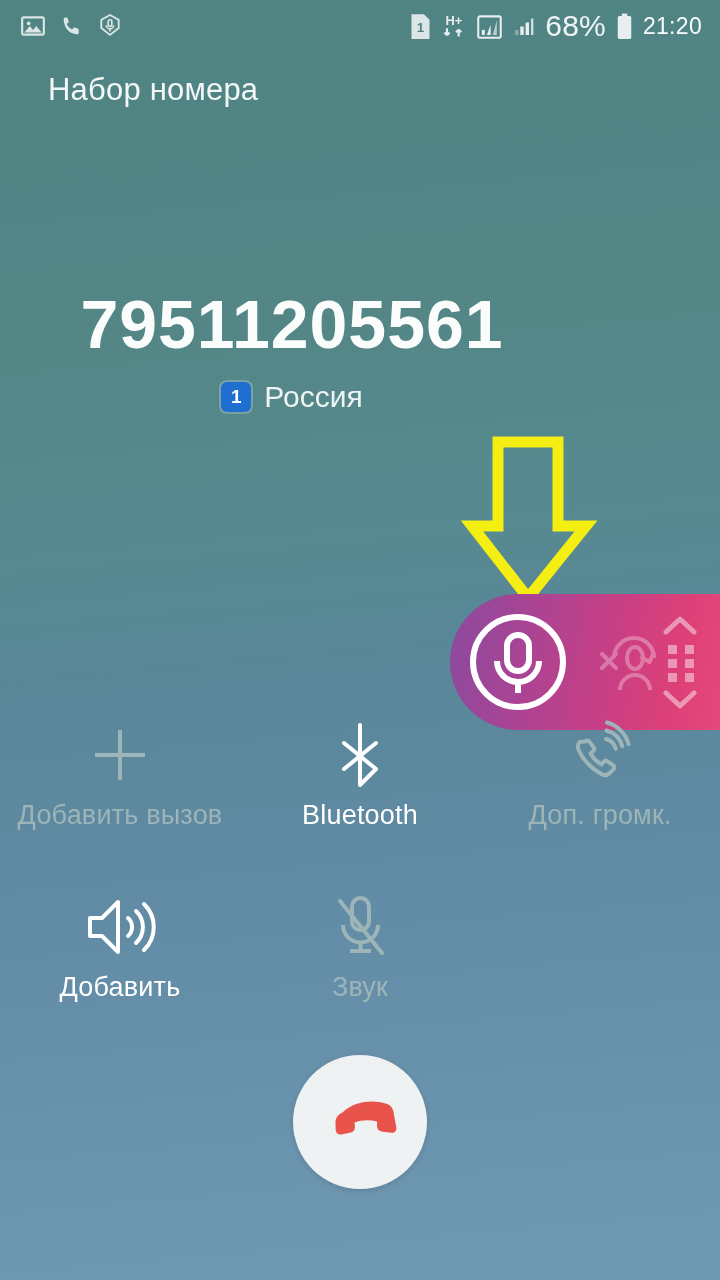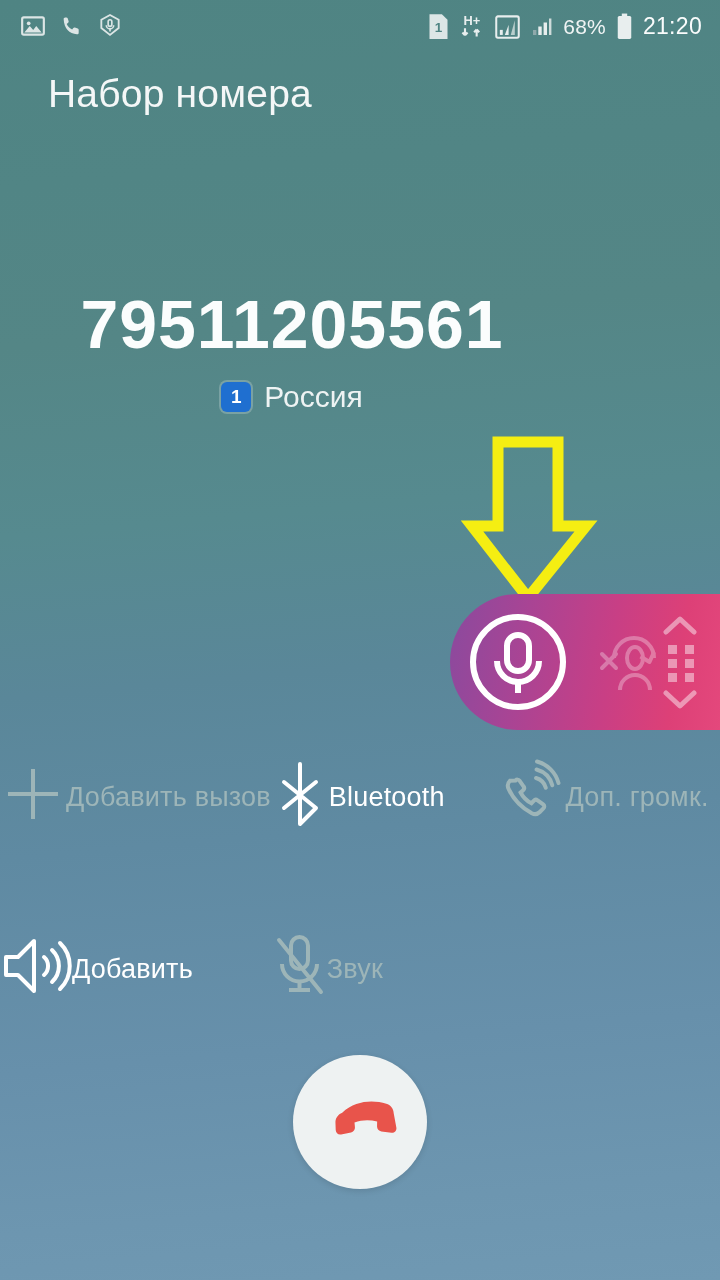--- a/index.html
+++ b/index.html
@@ -31,29 +31,29 @@
   #statusbar {
     position:absolute; top:0; left:0;
     width:720px; height:52px;
     display:flex; align-items:center;
     padding:0 18px 0 20px;
   }
   .sb-left { display:flex; align-items:center; gap:14px; }
   .sb-right { display:flex; align-items:center; gap:9px; margin-left:auto; }
   .sb-ico { display:block; opacity:.92; }
   .sb-text {
-    font-size:21px; font-weight:400; letter-spacing:.2px;
+    font-size:30px; font-weight:400; letter-spacing:.2px;
     color:#f0f4f4; line-height:1;
   }
   .sb-time { font-size:23px; color:#fafcfc; letter-spacing:.3px; }
 
   
   #title {
     position:absolute; top:72px; left:48px;
-    font-size:39px; font-weight:400;
+    font-size:31px; font-weight:400;
     color:#f4f7f7; letter-spacing:.2px;
   }
 
   
   #number-block {
     position:absolute; top:290px; left:0; width:584px;
     text-align:center;
   }
   #phone-number {
     font-size:68px; font-weight:700;
@@ -96,21 +96,21 @@
   #panel-grip { position:absolute; right:16px; top:20px; width:48px; height:96px; opacity:.45; }
 
   
   #options {
     position:absolute; top:700px; left:0; width:720px;
     display:grid;
     grid-template-columns:repeat(3,1fr);
     grid-template-rows:172px 172px;
   }
   .opt {
-    display:flex; flex-direction:row;
+    display:flex; flex-direction:column;
     align-items:center; justify-content:flex-start;
     padding-top:16px;
   }
   .opt .ico { height:78px; display:flex; align-items:center; justify-content:center; }
   .opt .lbl {
     margin-top:6px;
     font-size:27px; letter-spacing:.2px; white-space:nowrap;
   }
   .opt.on  .lbl { color:#ffffff; }
   .opt.off .lbl { color:#9db5b8; }

